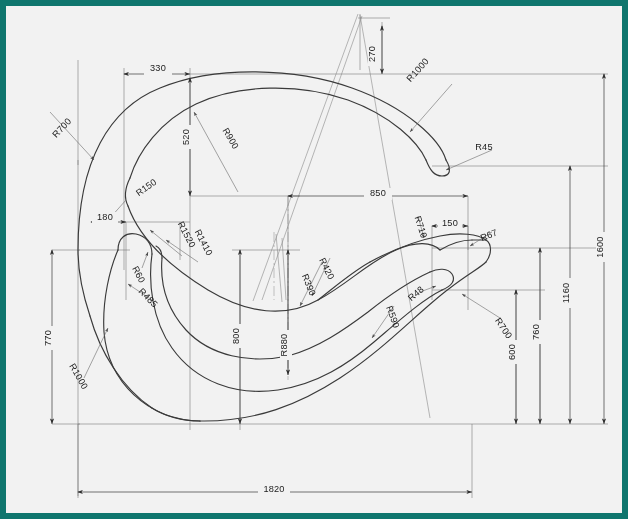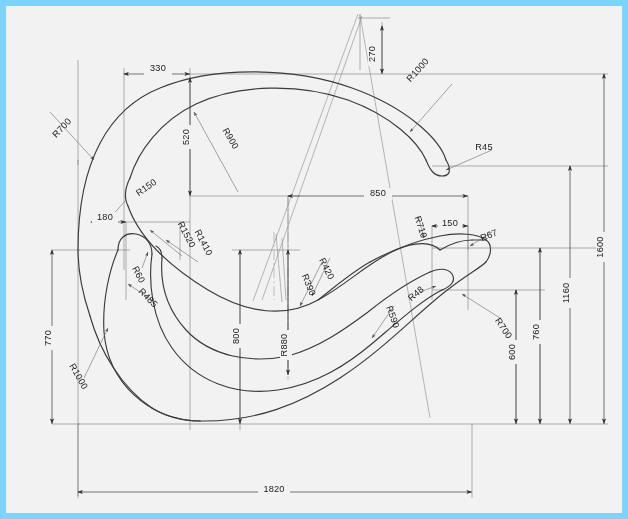--- a/index.html
+++ b/index.html
@@ -1,18 +1,18 @@
 <!DOCTYPE html>
 <html><head>
 <meta charset="utf-8">
 <style>
   html,body{margin:0;padding:0;background:#ffffff;}
   #root{
     position:relative;width:628px;height:519px;
-    background:#7dd3fc;
+    background:#0f766e;
     font-family:"Liberation Sans", sans-serif;
     overflow:hidden;
   }
   #frame{
     position:absolute;left:6px;top:6px;width:616px;height:507px;
     background:#f2f2f2;
     box-sizing:border-box;
   }
   svg.cad{position:absolute;left:0;top:0;width:628px;height:519px;}
   .thin{fill:none;stroke:#8a8a8a;stroke-width:.6;}

